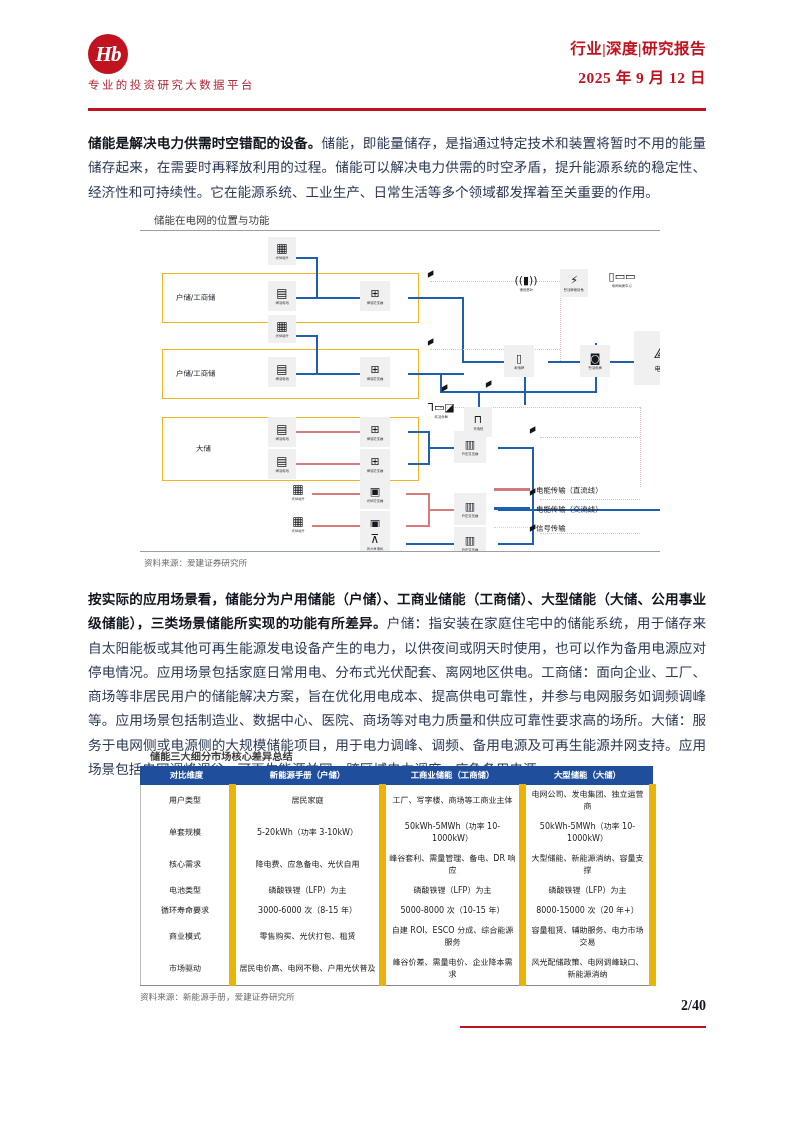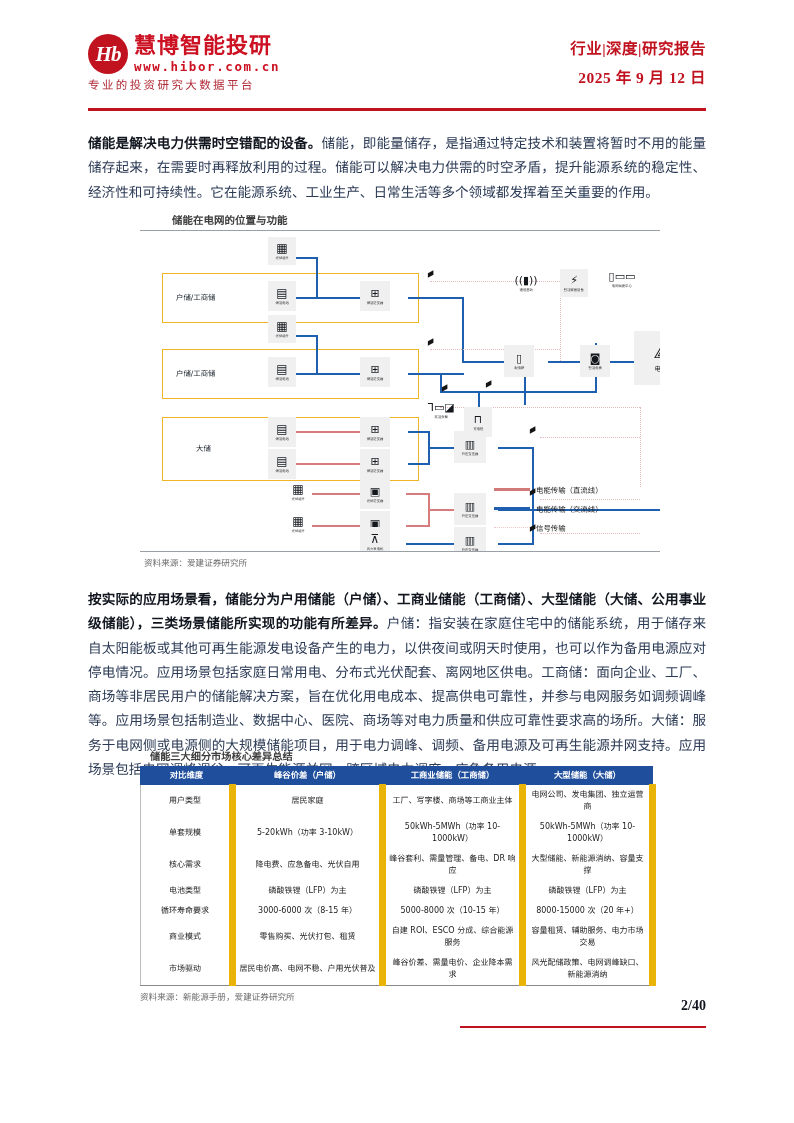--- a/index.html
+++ b/index.html
@@ -129,24 +129,24 @@
 
   
   .figure {
     position: absolute;
     left: 140px;
     top: 212px;
     width: 520px;
   }
   .fig-title {
     font-family: "DejaVu Sans", sans-serif;
-    font-weight: bold;
+    font-weight: normal;
     font-size: 10.5px;
     color: #3d3d3d;
-    margin-left: 32px;
+    margin-left: 14px;
     margin-bottom: 3px;
   }
   .fig-box {
     position: relative;
     width: 520px;
     height: 320px;
     border-top: 1.2px solid #9aa0a6;
     border-bottom: 1.2px solid #9aa0a6;
     background: #ffffff;
     overflow: hidden;
@@ -314,24 +314,20 @@
 </style>
 </head>
 <body>
 
 <div class="page">
 
   <div class="header">
     <div class="logo-block">
       <div class="logo-row">
         <div class="logo-mark">Hb</div>
-        <div class="logo-text-col">
-          <div class="logo-title">慧博智能投研</div>
-          <div class="logo-url">www.hibor.com.cn</div>
-        </div>
       </div>
       <div class="logo-slogan">专业的投资研究大数据平台</div>
     </div>
     <div class="header-right">
       <div class="header-kicker">行业|深度|研究报告</div>
       <div class="header-date">2025 年 9 月 12 日</div>
     </div>
   </div>
   <div class="header-rule"></div>
 
@@ -545,21 +541,21 @@
     <table class="cmp">
       <colgroup>
         <col style="width:92px">
         <col style="width:150px">
         <col style="width:140px">
         <col style="width:130px">
       </colgroup>
       <thead>
         <tr>
           <th>对比维度</th>
-          <th>峰谷价差（户储）</th>
+          <th>新能源手册（户储）</th>
           <th>工商业储能（工商储）</th>
           <th>大型储能（大储）</th>
         </tr>
       </thead>
       <tbody>
         <tr>
           <td class="dim">用户类型</td>
           <td>居民家庭</td>
           <td>工厂、写字楼、商场等工商业主体</td>
           <td>电网公司、发电集团、独立运营商</td>

